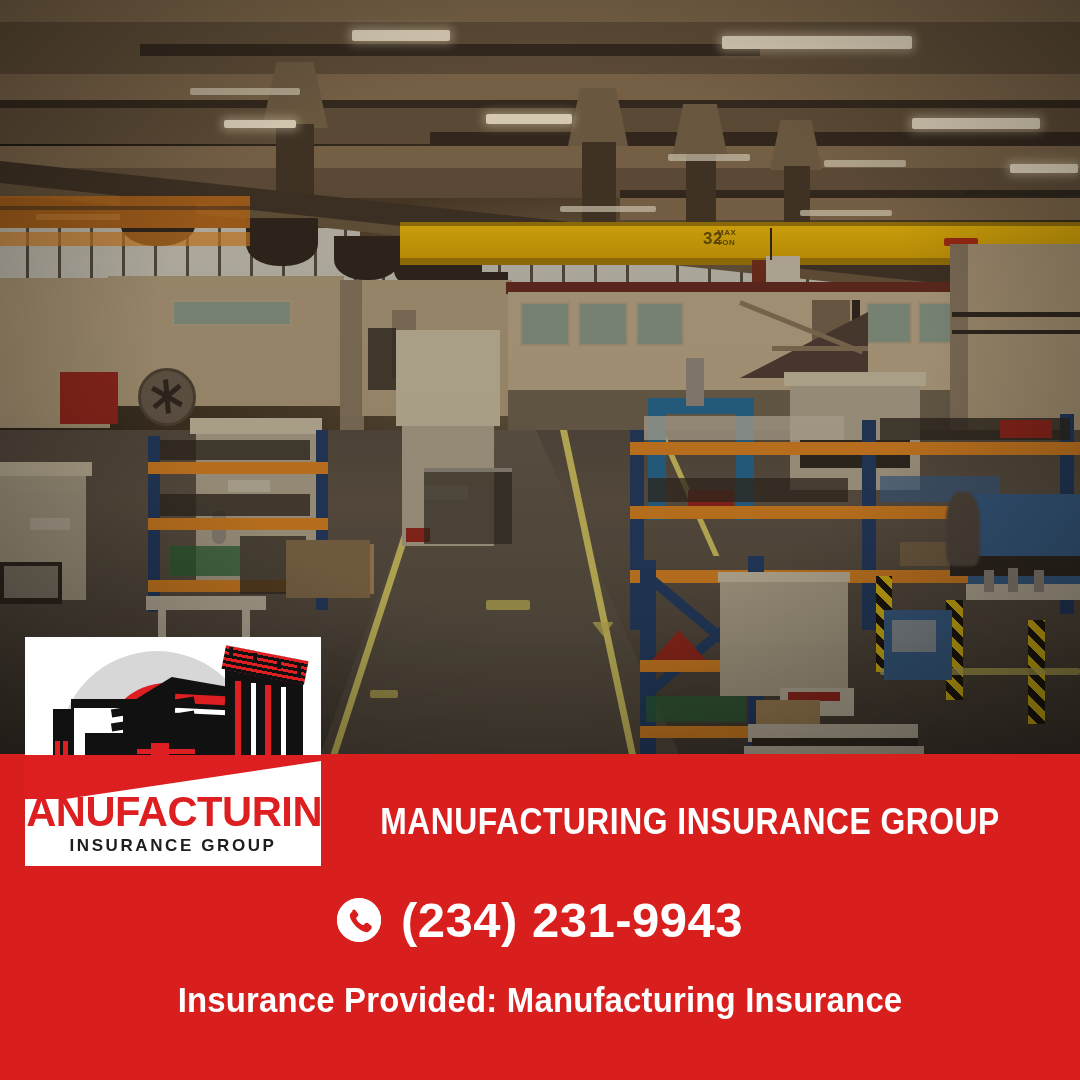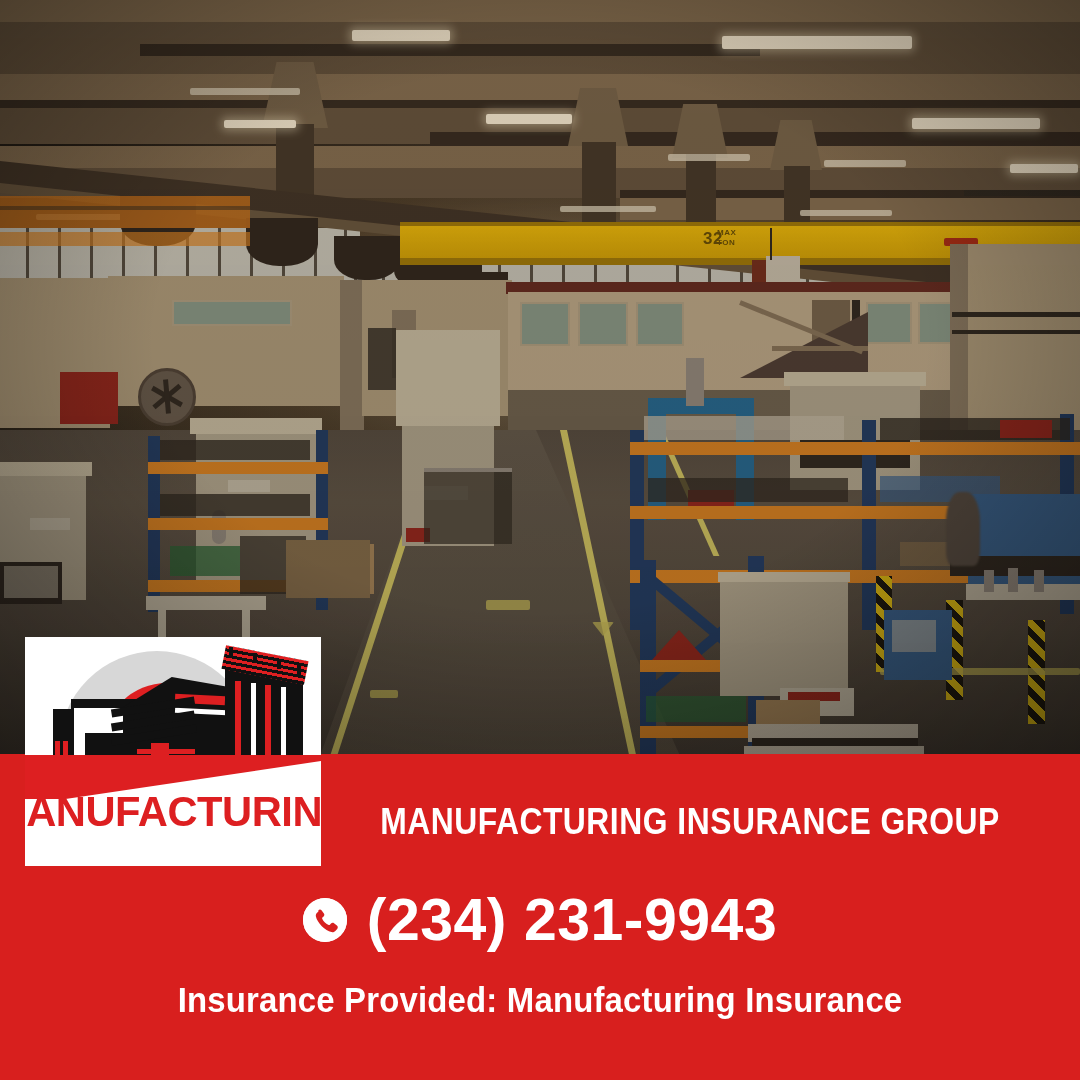--- a/index.html
+++ b/index.html
@@ -137,21 +137,21 @@
     position:absolute;left:0;top:888px;width:1080px;height:64px;
     display:flex;align-items:center;justify-content:center;gap:20px;
   }
   .phoneIcon{
     width:44px;height:44px;border-radius:50%;background:#fff;
     display:flex;align-items:center;justify-content:center;flex:0 0 auto;
   }
   .phoneIcon svg{display:block;}
   .phoneNum{
     color:#fff;font-family:"Liberation Sans","DejaVu Sans",sans-serif;
-    font-weight:700;font-size:59px;letter-spacing:.5px;white-space:nowrap;
+    font-weight:700;font-size:49px;letter-spacing:.5px;white-space:nowrap;
   }
 
   .provided{
     position:absolute;left:0;top:974px;width:1080px;height:52px;
     display:flex;align-items:center;justify-content:center;
     color:#fff;font-family:"Liberation Sans","DejaVu Sans",sans-serif;
     font-weight:700;font-size:35px;letter-spacing:.2px;
     transform:scaleX(.94);white-space:nowrap;
   }
 
@@ -509,15 +509,16 @@
       <div class="lgShape" style="left:204px;top:10px;width:4px;height:10px;background:#111;"></div>
       <div class="lgShape" style="left:228px;top:16px;width:4px;height:10px;background:#111;"></div>
       <div class="lgShape" style="left:252px;top:22px;width:4px;height:10px;background:#111;"></div>
       <div class="lgShape" style="left:272px;top:28px;width:4px;height:10px;background:#111;"></div>
     </div>
 
     <div class="logoBand"></div>
     <div class="logoBandWhite"></div>
 
     <div class="logoWord">MANUFACTURING</div>
+    <div class="logoSub">INSURANCE GROUP</div>
   </div>
 
 </div>
 
 </body></html>

